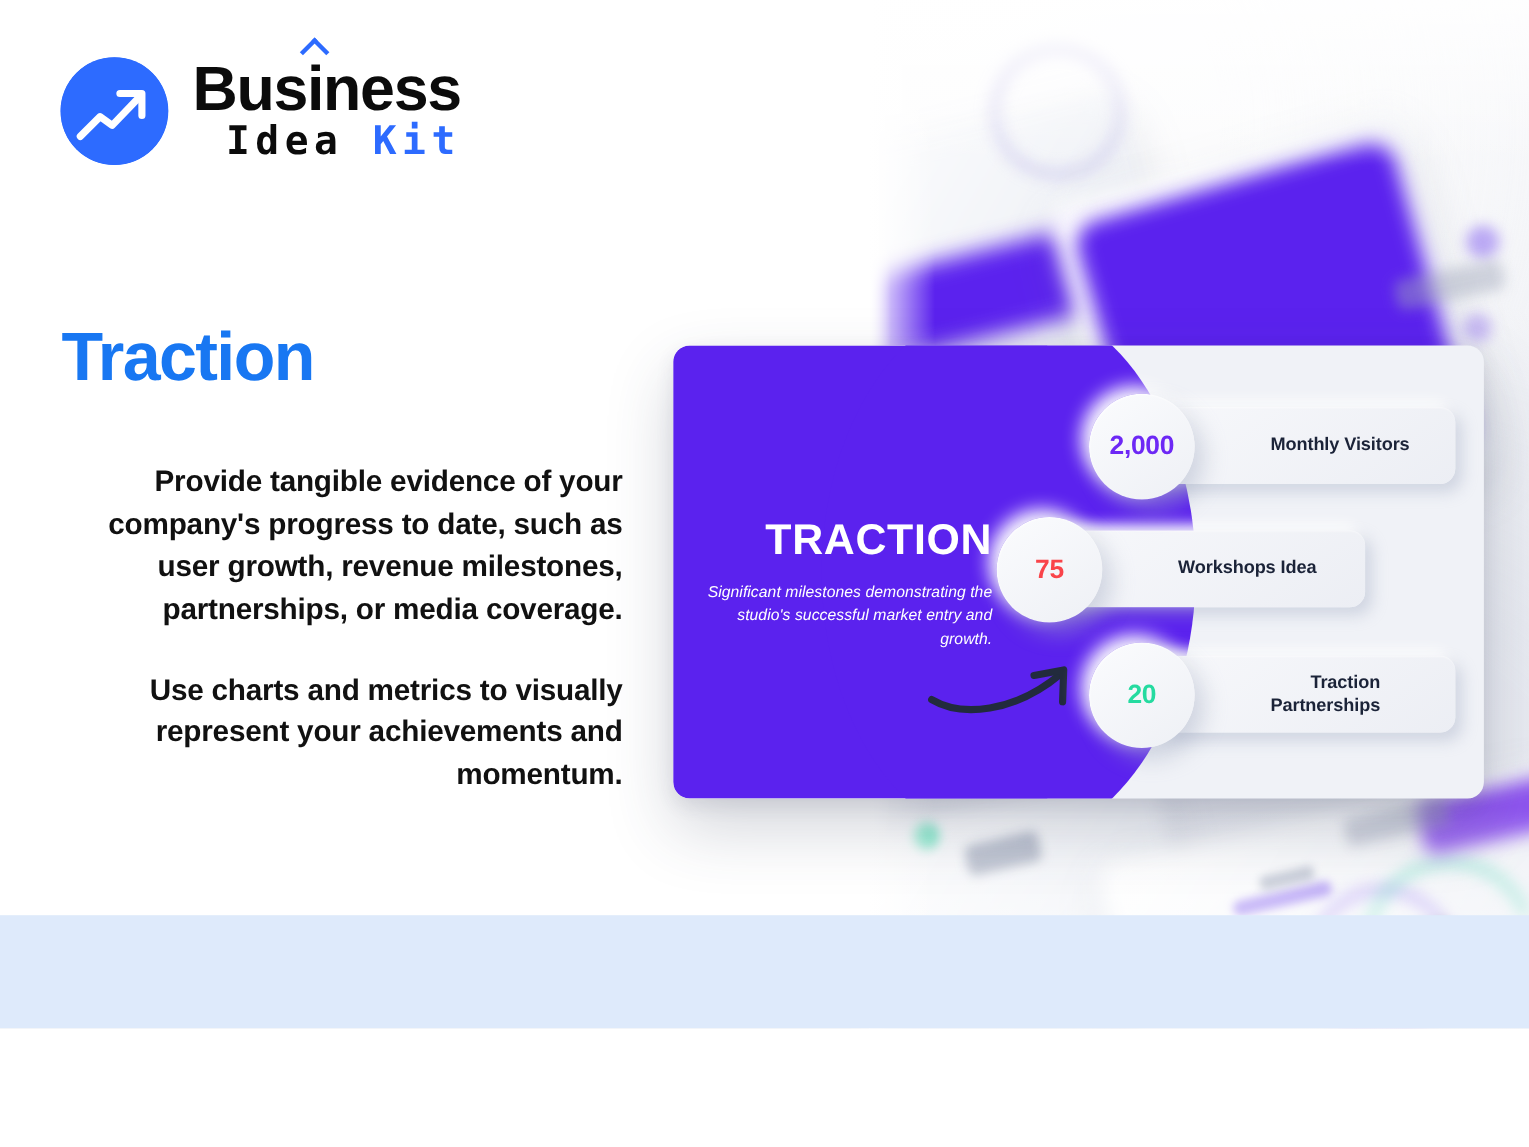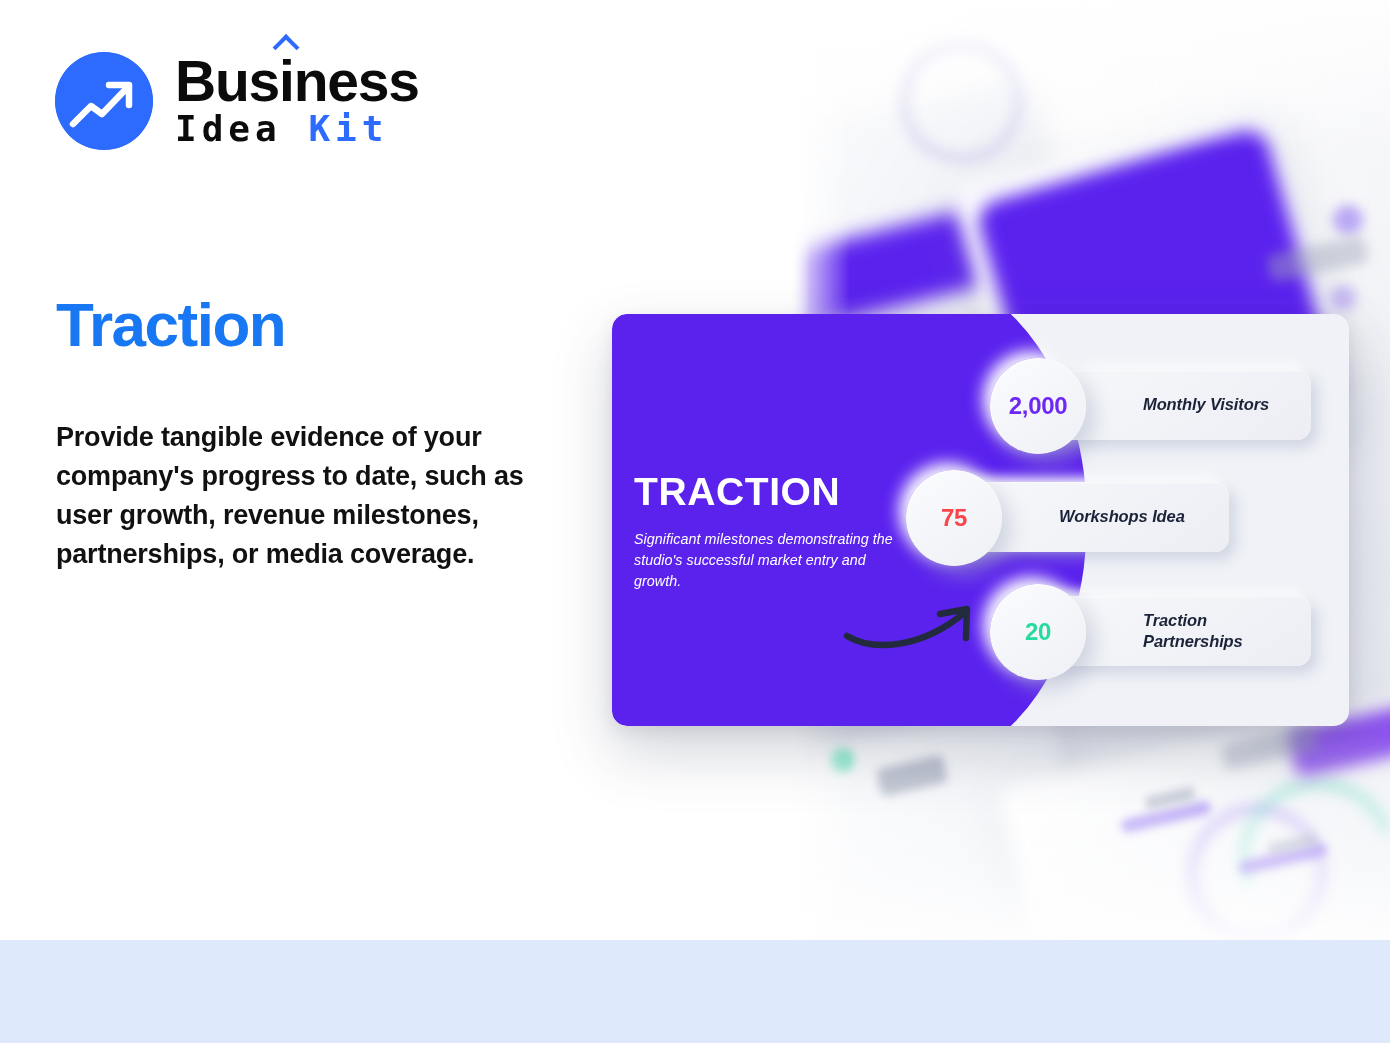--- a/index.html
+++ b/index.html
@@ -12,23 +12,24 @@
     height: 1043px;
     overflow: hidden;
     background: #ffffff;
     font-family: "Liberation Sans", "DejaVu Sans", sans-serif;
     -webkit-font-smoothing: antialiased;
   }
 
   .page {
     position: relative;
     width: 1390px;
-    height: 1043px;
+    height: 935px;
     background: #e5e5e5;
     overflow: hidden;
+    text-align: right;
   }
 
   
   .photo-bg {
     position: absolute;
     left: 790px;
     top: 0;
     width: 600px;
     height: 940px;
     overflow: hidden;
@@ -272,35 +273,34 @@
     display: flex;
     align-items: center;
     height: 96px;
   }
   #metric-row-0 { left: 18px;  top: 0;   }
   #metric-row-1 { left: -66px; top: 112px; }
   #metric-row-2 { left: 18px;  top: 226px; }
 
   .metric-pill {
     position: absolute;
-    left: 48px;
+    left: 60px;
     top: 12px;
     height: 70px;
     border-radius: 14px;
     background: linear-gradient(145deg, #f7f8fb 0%, #eceef4 100%);
     box-shadow:
       6px 7px 14px rgba(163,172,196,.42),
       -5px -5px 12px rgba(255,255,255,.95),
       inset 1px 1px 2px rgba(255,255,255,.65);
     display: flex;
     align-items: center;
     padding-left: 105px;
     padding-right: 26px;
     box-sizing: border-box;
-    font-style: italic;
   }
   #metric-row-0 .metric-pill { width: 273px; }
   #metric-row-1 .metric-pill { width: 275px; }
   #metric-row-2 .metric-pill { width: 273px; }
 
   .metric-label {
     font-size: 16.5px;
     font-weight: 700;
     color: #1B2338;
     line-height: 1.28;
@@ -387,20 +387,21 @@
     <span class="logo-words">
       <span class="logo-line1">Bus<span class="hat">i</span>ness</span>
       <span class="logo-line2"><span>Idea</span> <span class="kit">Kit</span></span>
     </span>
   </div>
 
   <h1 class="page-title">Traction</h1>
 
   <div class="body-copy">
     <p>Provide tangible evidence of your company's progress to date, such as user growth, revenue milestones, partnerships, or media coverage.</p>
+    <p>Use charts and metrics to visually represent your achievements and momentum.</p>
   </div>
 
   <div class="slide-card">
 
     <div class="purple-shape"></div>
     <div class="purple-bulge"></div>
 
     <div class="slide-text">
       <h2 class="slide-heading">TRACTION</h2>
       <p class="slide-sub">Significant milestones demonstrating the studio's successful market entry and growth.</p>

